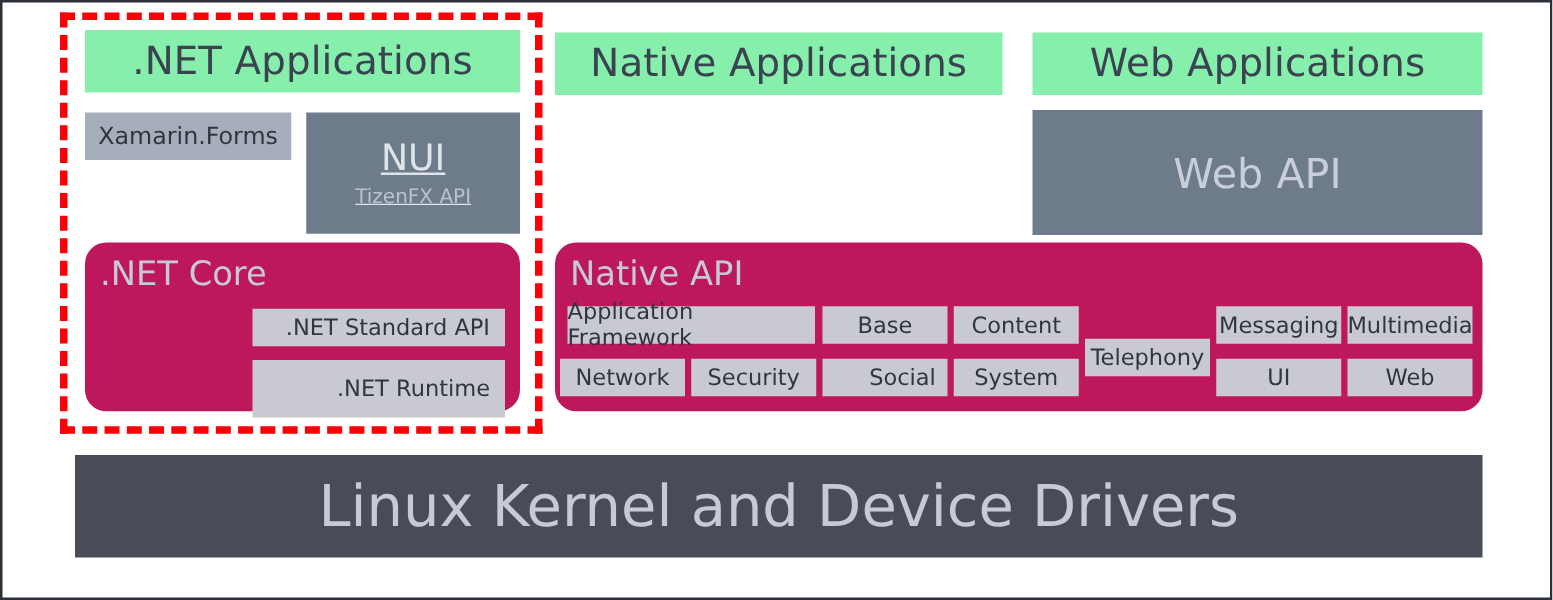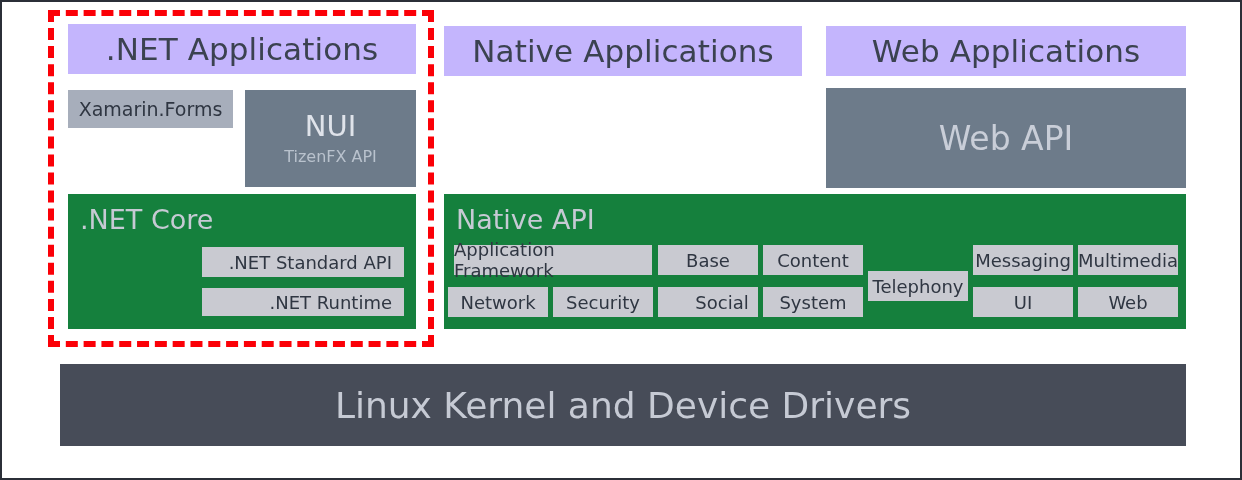--- a/index.html
+++ b/index.html
@@ -38,44 +38,45 @@
     left: 58px;
     top: 18px;
     width: 362px;
     height: 317px;
     background: #ffffff;
     z-index: 1;
   }
 
   
   .app-header {
-    background: #c4b5fd;
+    background: #86efac;
     color: #3b4250;
     display: flex;
     align-items: center;
     justify-content: center;
     font-size: 31px;
     letter-spacing: 0.1px;
     z-index: 2;
   }
   .slate-dark {
-    background: #15803d;
-    z-index: 2;
+    background: #be185d;
+    z-index: 2;
+    border-radius: 17px;
   }
   .slate-mid {
     background: #6d7b8a;
     z-index: 2;
   }
   .kernel {
     background: #474c58;
     color: #c6cad4;
     display: flex;
     align-items: center;
     justify-content: center;
-    font-size: 36px;
+    font-size: 46px;
     z-index: 2;
   }
   .chip {
     background: #c9cad1;
     color: #2f3642;
     display: flex;
     align-items: center;
     justify-content: center;
     font-size: 18px;
     z-index: 3;
@@ -96,20 +97,21 @@
     z-index: 3;
     white-space: nowrap;
   }
   .nui-stack {
     display: flex;
     flex-direction: column;
     align-items: center;
     justify-content: center;
     color: #dfe3ea;
     z-index: 3;
+    text-decoration: underline;
   }
   .nui-title { font-size: 29px; line-height: 1.05; }
   .nui-sub { font-size: 16px; color: #b9c2cd; margin-top: 6px; }
   .webapi-label {
     display: flex;
     align-items: center;
     justify-content: center;
     width: 100%;
     height: 100%;
     color: #c9ced8;
@@ -144,21 +146,21 @@
     <span class="nui-title">NUI</span>
     <span class="nui-sub">TizenFX API</span>
   </div>
 
   <div class="abs slate-dark" style="left:66px; top:192px; width:348px; height:135px;">
     <span class="section-title" style="left:12px; top:10px;">.NET Core</span>
   </div>
   <div class="abs chip right-align" style="left:200px; top:245px; width:202px; height:30px;">
     <span>.NET Standard API</span>
   </div>
-  <div class="abs chip right-align" style="left:200px; top:286px; width:202px; height:28px;padding-left:32px;">
+  <div class="abs chip right-align" style="left:200px; top:286px; width:202px; height:46px;padding-left:32px;">
     <span>.NET Runtime</span>
   </div>
 
   <div class="abs slate-mid" style="left:824px; top:86px; width:360px; height:100px;">
     <span class="webapi-label">Web API</span>
   </div>
 
   <div class="abs slate-dark" style="left:442px; top:192px; width:742px; height:135px;">
     <span class="section-title" style="left:12px; top:10px;">Native API</span>
   </div>

